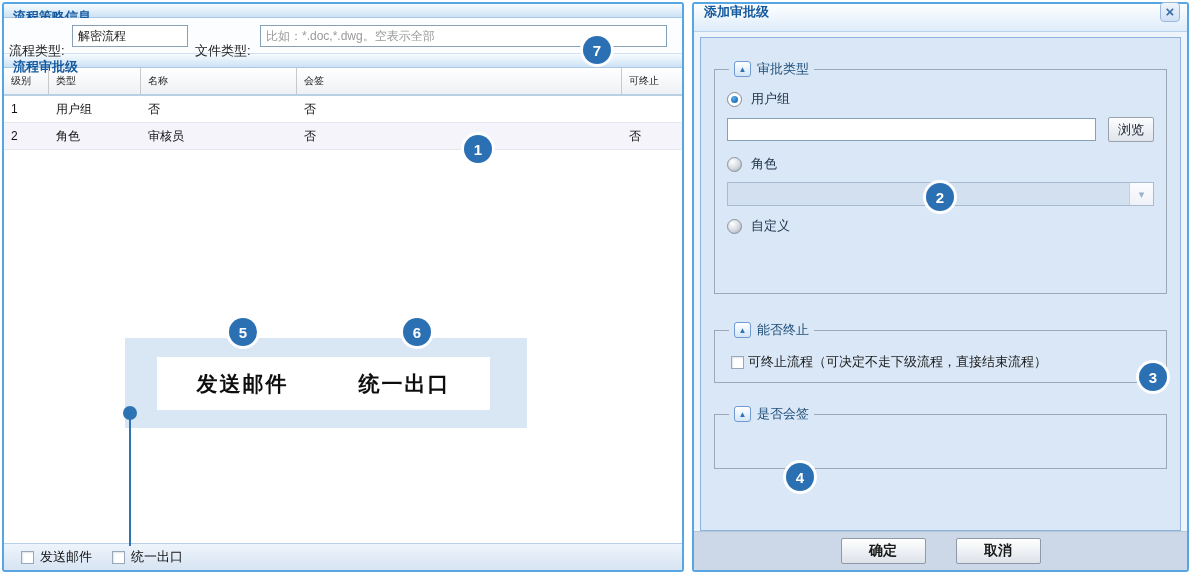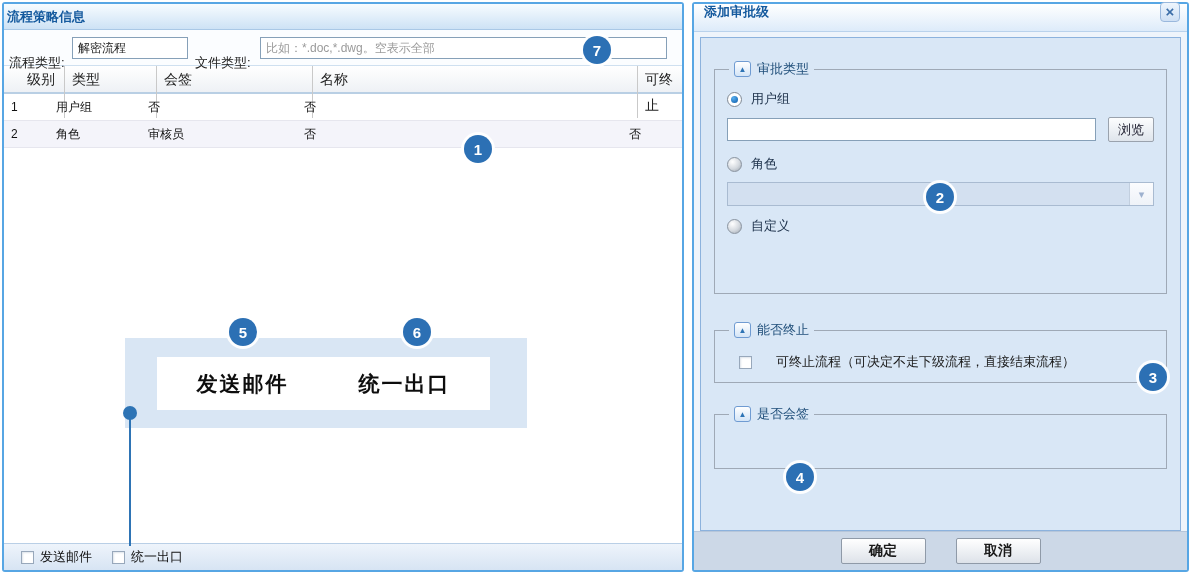--- a/index.html
+++ b/index.html
@@ -17,25 +17,25 @@
     position:absolute;
     border:2px solid #57a6e4;
     border-radius:3px;
     background:#fff;
   }
   .panel.left  { left:2px;  top:2px; width:682px; height:570px; }
   .panel.right { left:692px; top:2px; width:497px; height:570px; background:#eef4fb; }
 
   
   .sec-header {
-    height:26px; line-height:26px;
+    height:14px; line-height:26px;
     background:linear-gradient(#f7fcff,#cde2f5);
     border-bottom:1px solid #a9c8e6;
     color:#155a9e; font-weight:bold; font-size:13px;
-    padding-left:3px;
+    padding-left:9px;
   }
   .form-row {
     position:relative; height:36px;
     background:#fbfdff;
     border-bottom:1px solid #cfe0f0;
   }
   .form-label { position:absolute; font-size:13px; color:#222; top:24px; }
   .lbl-ptype { left:5px; }
   .lbl-ftype { left:191px; }
   .txt-input {
@@ -46,21 +46,21 @@
   }
   .inp-ptype { left:68px; width:116px; }
   .inp-ftype { left:256px; width:407px; color:#9a9a9a; }
   .inp-ftype::placeholder { color:#9a9a9a; opacity:1; }
 
   .tgrid { display:grid; grid-template-columns:45px 92px 156px 325px 1fr; }
   .table-head {
     height:28px;
     background:linear-gradient(#ffffff,#eef1f5);
     border-bottom:2px solid #b9cfe4;
-    font-size:14px; color:#222;padding-left:16px;
+    font-size:10px; color:#222;
   }
   .table-head > div { line-height:26px; padding-left:7px; border-right:1px solid #c9c9c9; }
   .table-head > div:last-child { border-right:none; }
   .table-row { height:27px; font-size:12px; color:#111; border-bottom:1px solid #e6e6ee; background:#fff; }
   .table-row.alt { background:#f4f4fa; }
   .table-row > div { line-height:26px; padding-left:7px; }
 
   .bottom-bar {
     position:absolute; left:0; right:0; bottom:0; height:27px;
     background:linear-gradient(#eef4fb,#d7e4f3);
@@ -157,21 +157,21 @@
     display:flex; align-items:center; justify-content:center;
   }
   .combo { height:24px; border:1px solid #a9bbd1; background:#d3e0f0; margin:9px 2px 11px; position:relative; }
   .combo .arrow {
     position:absolute; right:0; top:0; width:24px; height:100%;
     background:linear-gradient(#fbfcfe,#eef2f8);
     border-left:1px solid #c2cfdf;
     color:#9db1cf; font-size:11px;
     display:flex; align-items:center; justify-content:center;
   }
-  .check-row { display:flex; align-items:center; gap:24px; font-size:13px; color:#1a1a1a; margin:10px 14px 0; }
+  .check-row { display:flex; align-items:center; gap:4px; font-size:13px; color:#1a1a1a; margin:10px 6px 0; }
   .check-row.disabled { color:#99a4b0; }
 
   .dlg-footer {
     position:absolute; left:0; right:0; bottom:0; height:39px;
     background:#ccd8e7; border-top:1px solid #b6c6da;
     display:flex; align-items:center; justify-content:center; gap:30px;
   }
   .btn {
     width:85px; height:26px;
     background:linear-gradient(#ffffff,#dde2e9);
@@ -186,26 +186,27 @@
 <div class="panel left">
   <div class="sec-header">流程策略信息</div>
 
   <div class="form-row">
     <span class="form-label lbl-ptype">流程类型:</span>
     <input class="txt-input inp-ptype" value="解密流程" style="">
     <span class="form-label lbl-ftype">文件类型:</span>
     <input class="txt-input inp-ftype" placeholder="比如：*.doc,*.dwg。空表示全部" style="">
   </div>
 
+  <div class="sec-header">流程审批级</div>
 
   <div class="tgrid table-head">
     <div>级别</div>
     <div>类型</div>
+    <div>名称</div>
     <div>会签</div>
-    <div>名称</div>
     <div>可终止</div>
   </div>
 
   <div class="tgrid table-row">
     <div>1</div>
     <div>用户组</div>
     <div>否</div>
     <div>否</div>
   </div>
   <div class="tgrid table-row alt">

